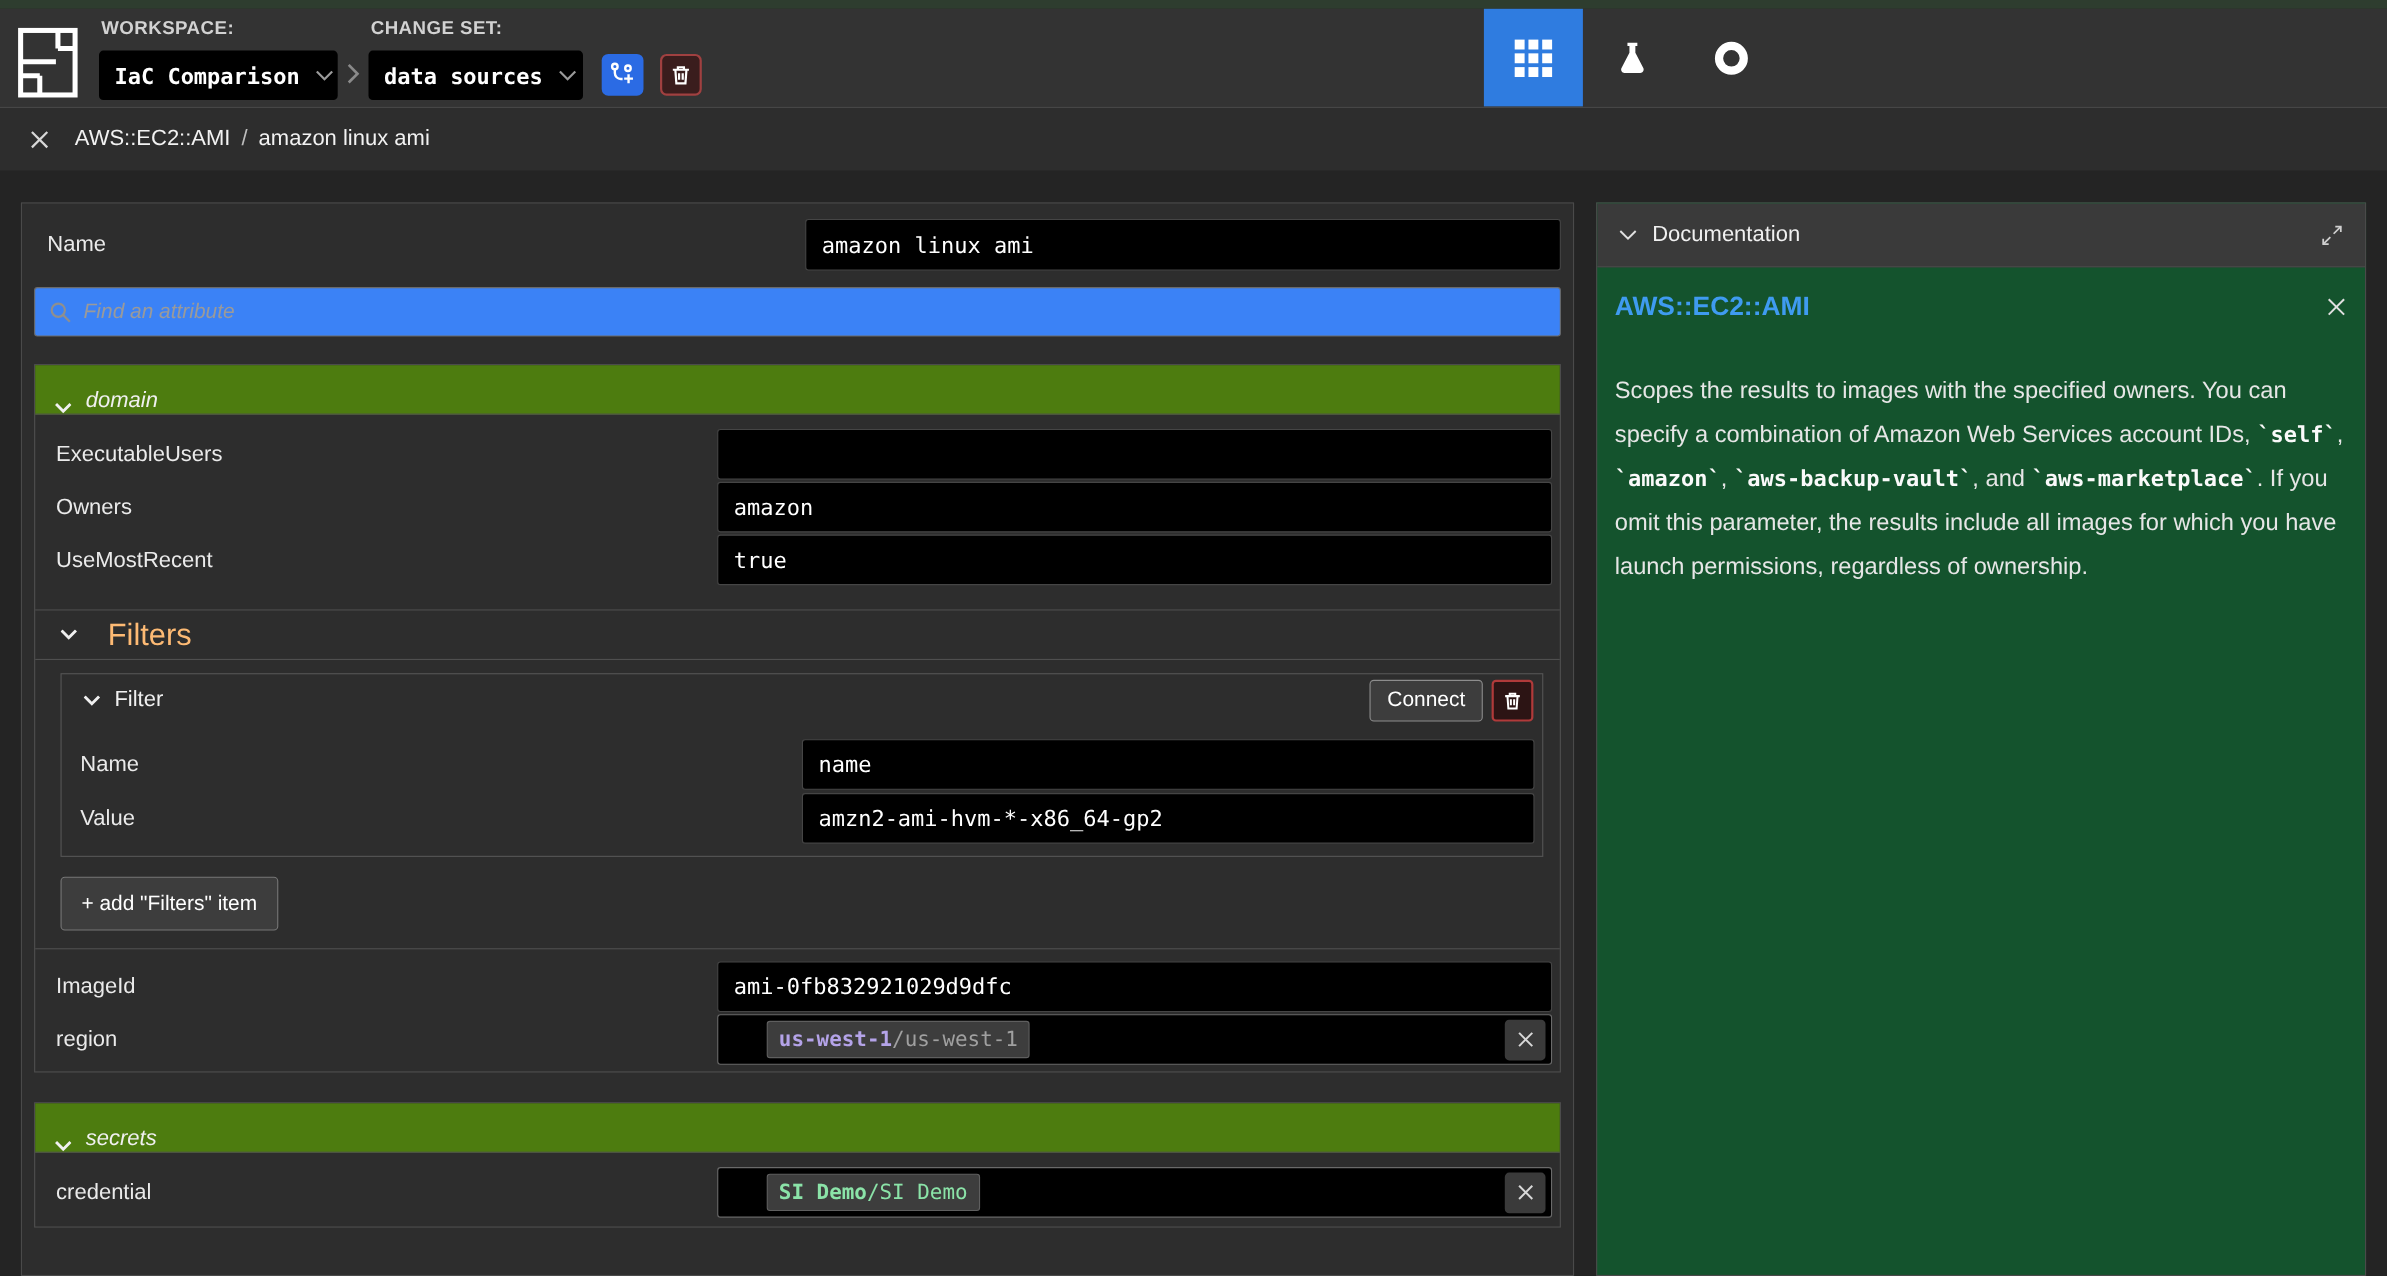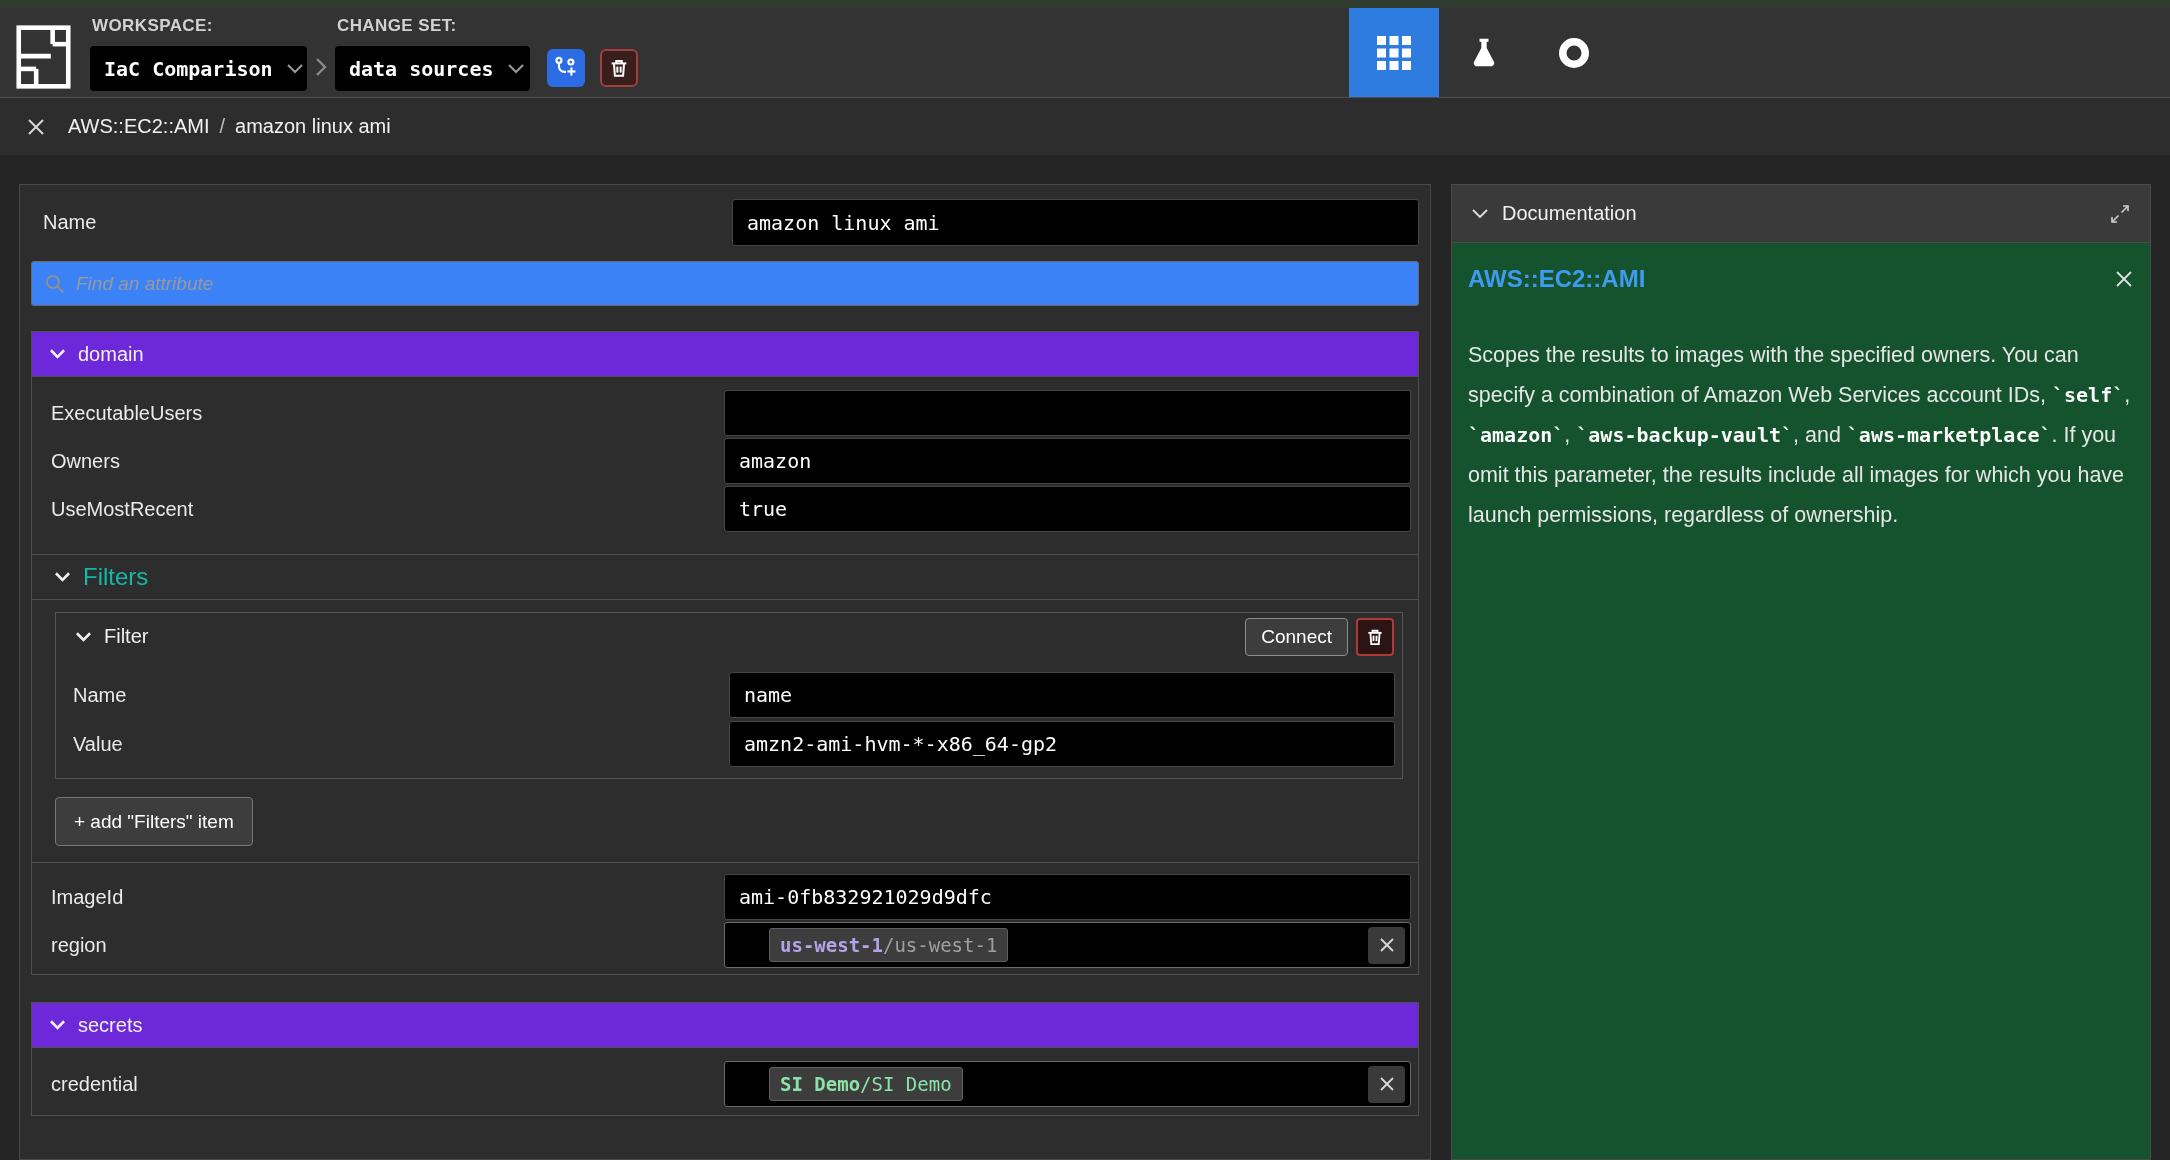--- a/index.html
+++ b/index.html
@@ -72,35 +72,35 @@
   .search-box input {
     flex:1; background:transparent; border:none; outline:none; color:#e8e8e8;
     font-family:"Liberation Sans", sans-serif; font-size:19px; margin-left:10px;
   }
   .search-box input::placeholder { color:#9a9a9a; font-style:italic; }
 
   .group { border:1px solid #4f4f4f; background:#2d2d2d; }
   .group.domain { margin-top:25px; }
   .group.secrets { margin-top:27px; }
   .group-header {
-    height:45px; background:#6d28d9; border-bottom:1px solid #4f4f4f;
-    display:flex; align-items:center; padding-left:18px; cursor:pointer;
+    height:45px; background:#4d7c0f; border-bottom:1px solid #4f4f4f;
+    display:flex; align-items:flex-end; padding-left:18px; cursor:pointer;font-style:italic;
   }
   .group-title { font-size:20px; color:#f0f0f0; margin-left:13px; }
   .group-rows { padding:13px 7px 8px 0; }
   .attr-row { display:flex; align-items:center; margin-bottom:2px; }
   .attr-row:last-child { margin-bottom:0; }
   .attr-row .row-label { flex:1; padding-left:19px; font-size:20px; color:#eaeaea; }
-  .attr-row .value-input { width:687px; height:46px; }
+  .attr-row .value-input { width:759px; height:46px; }
 
   .subsec-header {
     margin-top:14px; height:46px; border-top:1px solid #4f4f4f; border-bottom:1px solid #4f4f4f;
     display:flex; align-items:center; padding-left:23px; cursor:pointer;
   }
-  .subsec-title { font-size:24px; color:#14b8a6; margin-left:13px; }
+  .subsec-title { font-size:28px; color:#fdba74; margin-left:28px; }
 
   .filter-box { margin:12px 15px 0 23px; border:1px solid #565656; }
   .filter-header { height:47px; display:flex; align-items:center; padding:0 8px 0 20px; cursor:pointer; }
   .filter-title { font-size:20px; color:#f0f0f0; margin-left:13px; }
   .filter-header .spacer { flex:1; }
   .connect-btn {
     height:38px; padding:0 15px; background:#3d3d3d; border:1px solid #8d8d8d; border-radius:4px;
     color:#fff; font-size:19px; font-family:"Liberation Sans", sans-serif; cursor:pointer; margin-right:8px;
   }
   .trash-sm {

